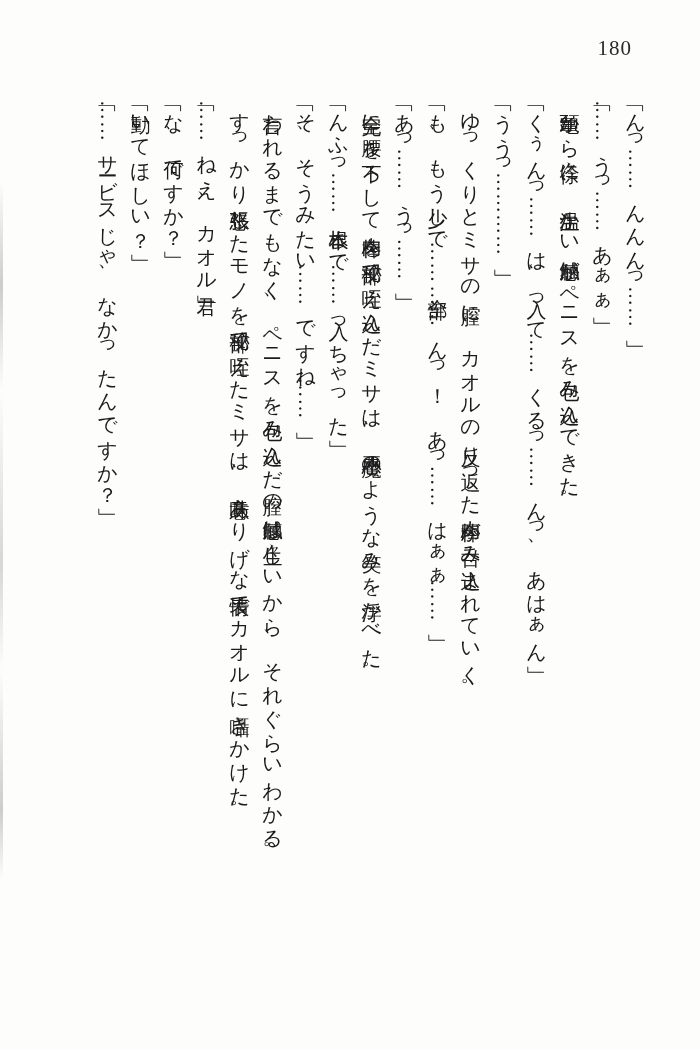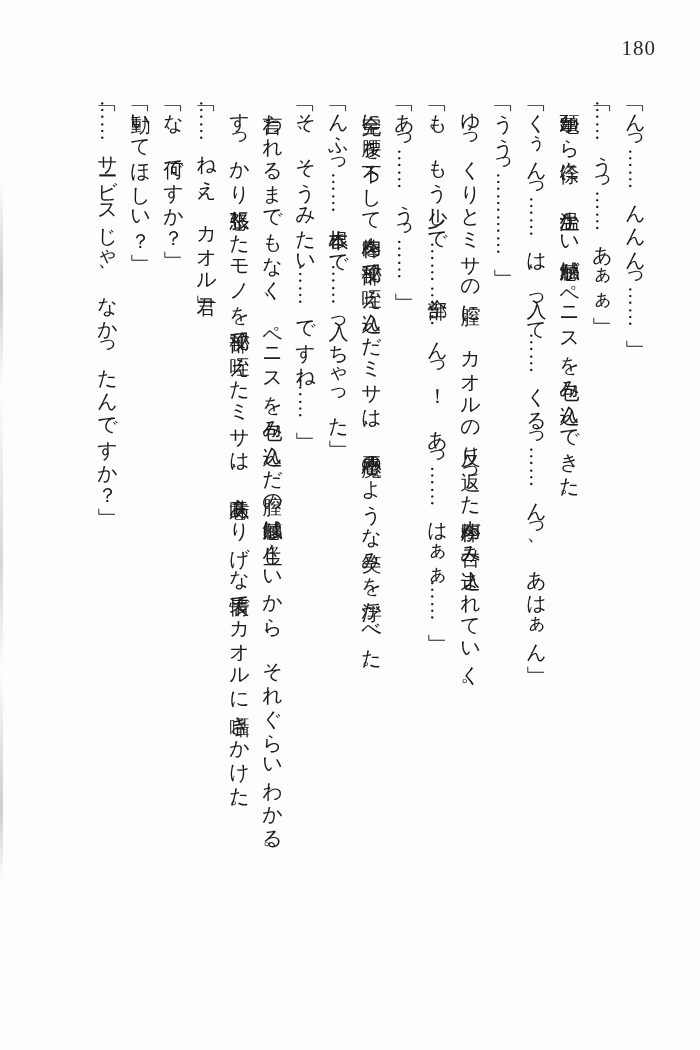--- a/index.html
+++ b/index.html
@@ -11,21 +11,21 @@
     position: relative;
     width: 700px;
     height: 1050px;
     background: #fdfdfc;
     overflow: hidden;
     font-family: "Liberation Serif", "DejaVu Serif", serif;
   }
   .page-number {
     position: absolute;
     top: 36px;
-    right: 44px;
+    right: 68px;
     font-size: 21px;
     letter-spacing: 1px;
     color: #2a2a2a;
     font-family: "Liberation Serif", "DejaVu Serif", serif;
   }
   .text-area {
     position: absolute;
     top: 99px;
     right: 48px;
     height: 945px;

